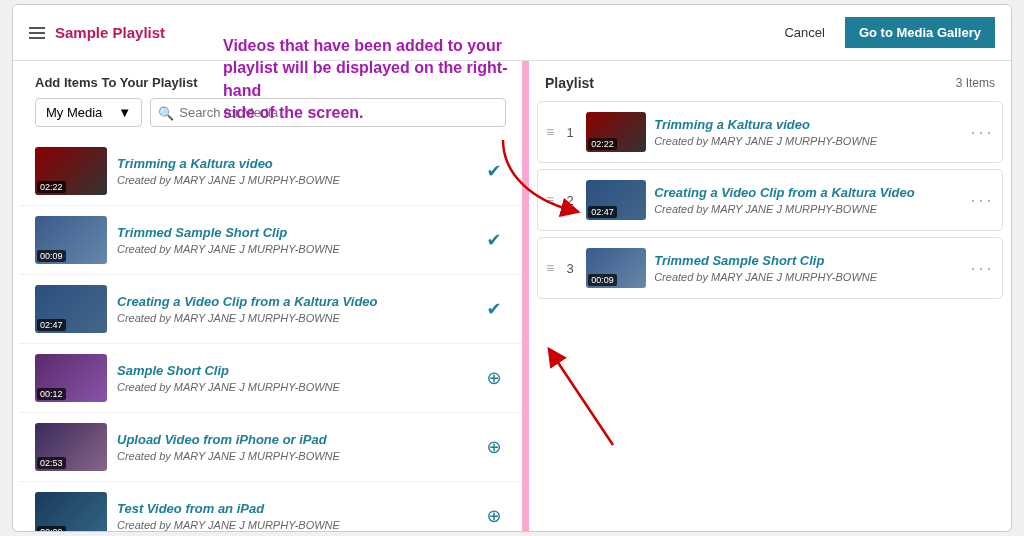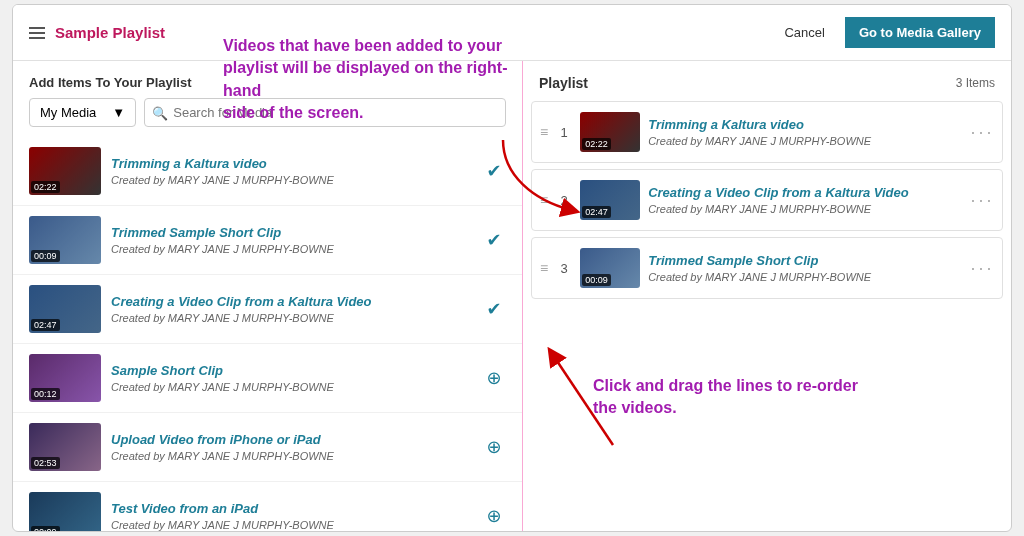--- a/index.html
+++ b/index.html
@@ -66,24 +66,25 @@
       font-weight: bold;
     }
     
     .main {
       display: flex;
       height: 470px;
     }
     
     .left-panel {
       width: 510px;
-      border-right: 1px solid #f9a8d4;
+      border-right: 7px solid #f9a8d4;
       display: flex;
       flex-direction: column;
       overflow: hidden;
+      margin-left: 6px;
     }
     .left-panel-title {
       padding: 14px 16px 8px;
       font-size: 13px;
       font-weight: bold;
       color: #333;
     }
     .filter-row {
       display: flex;
       align-items: center;
@@ -418,23 +419,20 @@
 
   <svg class="arrow-svg" style="top:20px;left:0;width:1000px;height:250px;" viewBox="0 0 1000 250">
     <defs>
       <marker id="arrowhead1" markerWidth="8" markerHeight="8" refX="4" refY="4" orient="auto">
         <path d="M0,0 L0,8 L8,4 z" fill="#cc0000"></path>
       </marker>
     </defs>
     <path d="M 490 115 C 490 150, 520 175, 558 185" stroke="#cc0000" stroke-width="2.5" fill="none" marker-end="url(#arrowhead1)"></path>
   </svg>
 
-  <div class="annotation-overlay" style="top:370px; left:580px; max-width:320px;">
-    <div class="annotation-text">Click and drag the lines to re-order<br>the videos.</div>
-  </div>
 
   <svg class="arrow-svg" style="top:280px;left:500px;width:200px;height:200px;" viewBox="0 0 200 200">
     <defs>
       <marker id="arrowhead2" markerWidth="8" markerHeight="8" refX="4" refY="4" orient="auto">
         <path d="M0,0 L0,8 L8,4 z" fill="#cc0000"></path>
       </marker>
     </defs>
     <path d="M 100 160 C 80 130, 60 100, 40 70" stroke="#cc0000" stroke-width="2.5" fill="none" marker-end="url(#arrowhead2)"></path>
   </svg>
 

